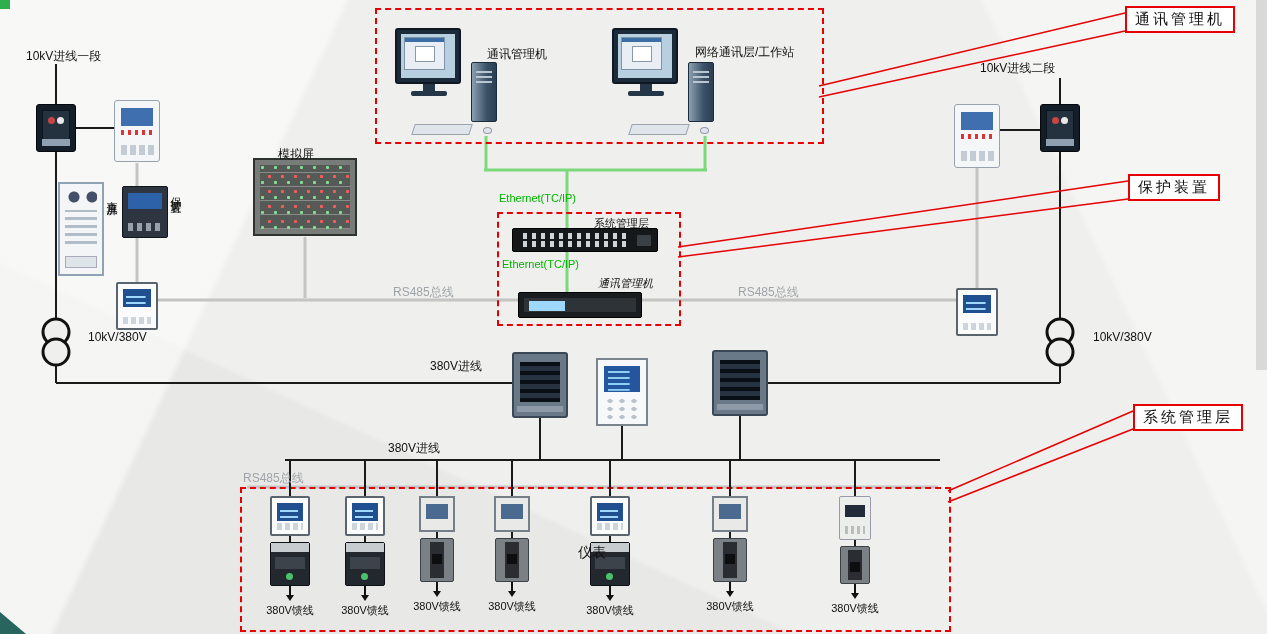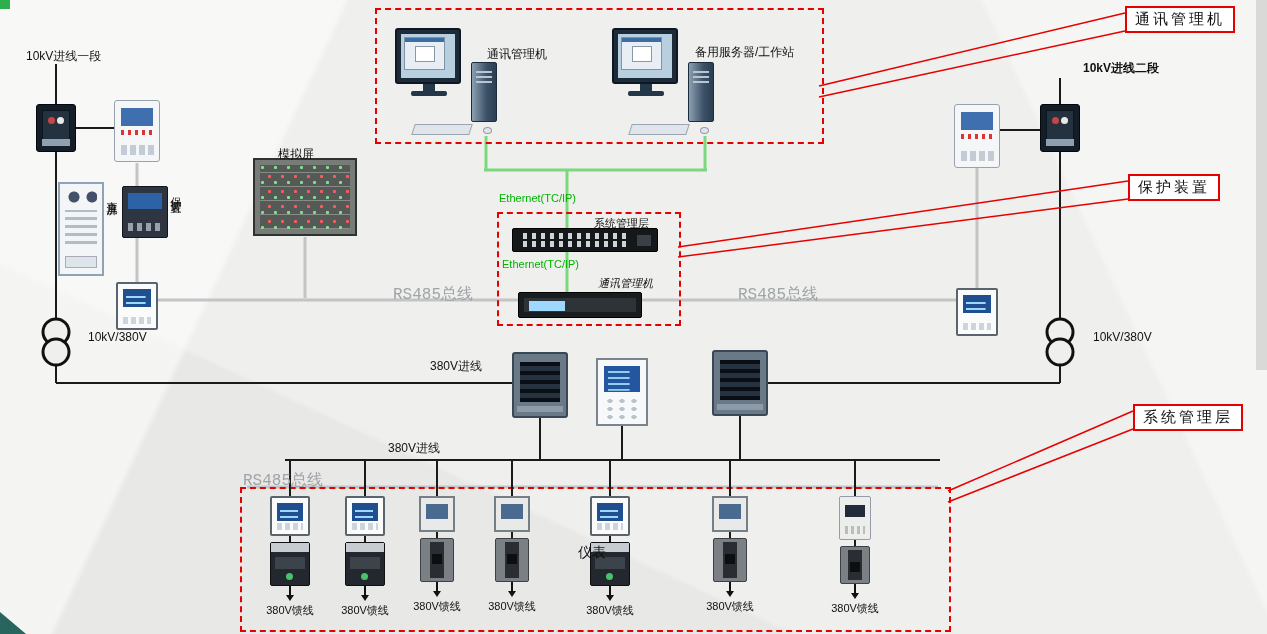--- a/index.html
+++ b/index.html
@@ -17,21 +17,21 @@
   #corner-green{left:0;top:0;width:10px;height:9px;background:#2fae4e;z-index:6;}
   #corner-teal{left:0;bottom:0;width:0;height:0;border-bottom:22px solid #27655e;border-right:26px solid transparent;z-index:6;}
   #right-strip{right:0;top:0;width:11px;height:370px;background:#d9d9d7;}
 
   .dashed-box{position:absolute;border:2px dashed #e60000;z-index:2;}
   .layer-tag{position:absolute;background:#fff;border:2px solid #e60000;color:#111;
     font-size:15px;letter-spacing:3px;padding:2px 8px;white-space:nowrap;z-index:5;}
 
   .lbl{position:absolute;color:#111;font-size:12px;white-space:nowrap;z-index:4;}
   .lbl.small{font-size:11px;}
-  .lbl.gray{color:#9fa4a8;font-size:16px;font-family:Liberation Mono, monospace;}
+  .lbl.gray{color:#9fa4a8;font-size:12px;}
   .lbl.green{color:#00b400;font-size:11px;}
   .lbl.big{font-size:14px;}
   .vtext{position:absolute;writing-mode:vertical-rl;text-orientation:upright;
     font-size:11px;letter-spacing:2px;color:#111;z-index:4;}
 
   .dev{position:absolute;z-index:3;box-sizing:border-box;}
   .dev *{box-sizing:border-box;}
 
   
   .workstation{width:120px;height:112px;}
@@ -233,21 +233,21 @@
           </div>
           <div class="s-win2"></div>
       </div>
     </div>
     <div class="monitor-stand"></div>
       <div class="monitor-base"></div>
     <div class="tower"></div>
     <div class="keyboard"></div>
     <div class="mouse"></div>
   </div>
-  <div class="lbl" style="left:695px;top:44px;">备用服务器/工作站</div>
+  <div class="lbl" style="left:695px;top:44px;">网络通讯层/工作站</div>
 
   <div class="lbl green" style="left:499px;top:192px;">Ethernet(TC/IP)</div>
   <div class="lbl small" style="left:594px;top:216px;">系统管理层</div>
   <div class="dev switch" style="left:512px;top:228px;">
     <div class="sw-row r1"></div>
       <div class="sw-row r2"></div>
       <div class="sw-led"></div>
   </div>
   <div class="lbl green" style="left:502px;top:258px;">Ethernet(TC/IP)</div>
   <div class="lbl small" style="left:598px;top:276px;font-style:italic;">通讯管理机</div>
@@ -282,21 +282,21 @@
   <div class="lbl" style="left:278px;top:146px;">模拟屏</div>
   <div class="dev mimic" style="left:253px;top:158px;width:104px;height:78px;">
     <div class="mimic-inner"></div>
   </div>
   <div class="dev pmeter" style="left:116px;top:282px;width:42px;height:48px;">
     <div class="lcd"></div>
       <div class="keys"></div>
   </div>
   <div class="lbl" style="left:88px;top:330px;">10kV/380V</div>
 
-  <div class="lbl" style="left:1083px;top:60px;font-weight:bold;">10kV进线二段</div>
+  <div class="lbl" style="left:980px;top:60px;">10kV进线二段</div>
   <div class="dev relay" style="left:954px;top:104px;width:46px;height:64px;">
     <div class="lcd"></div>
       <div class="leds"></div>
       <div class="keys"></div>
   </div>
   <div class="dev hvbreaker" style="left:1040px;top:104px;width:40px;height:48px;">
     <div class="hv-face"></div>
       <div class="hv-strip"></div>
   </div>
   <div class="dev pmeter" style="left:956px;top:288px;width:42px;height:48px;">

